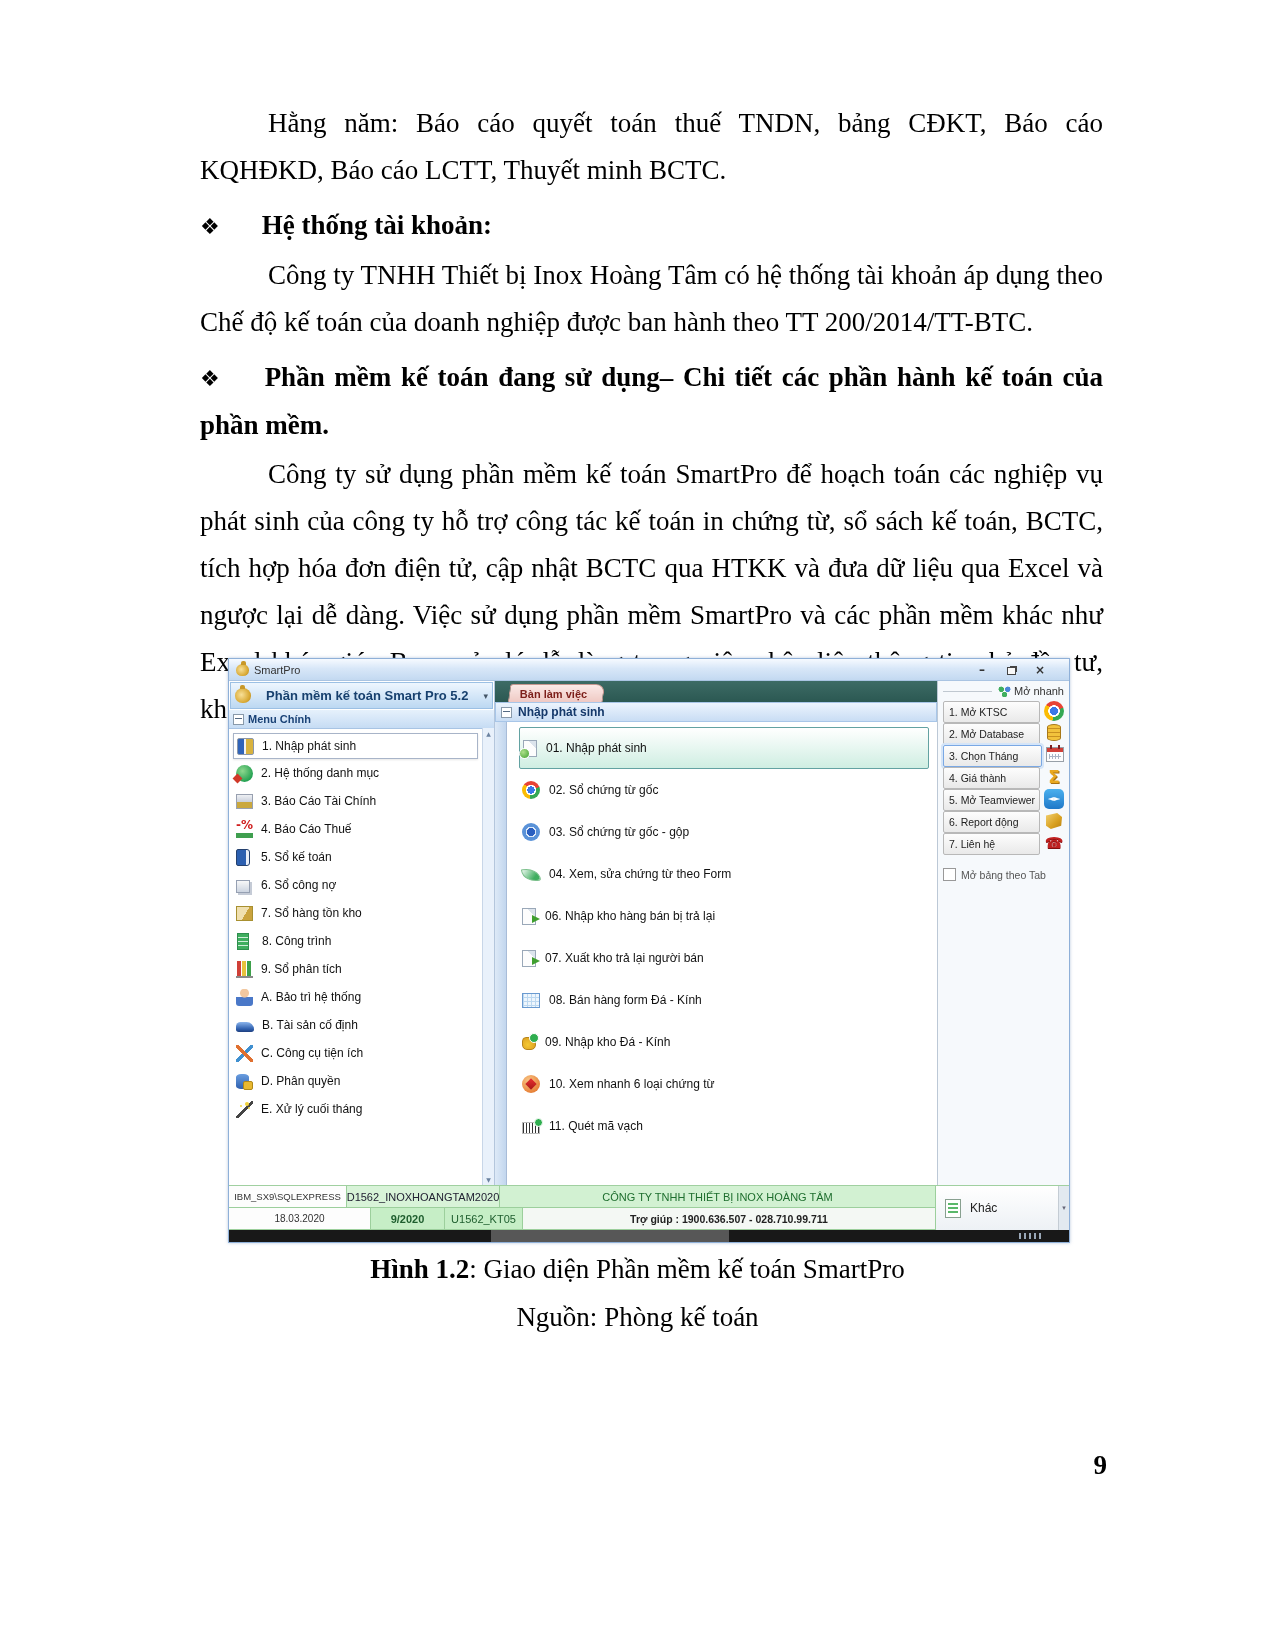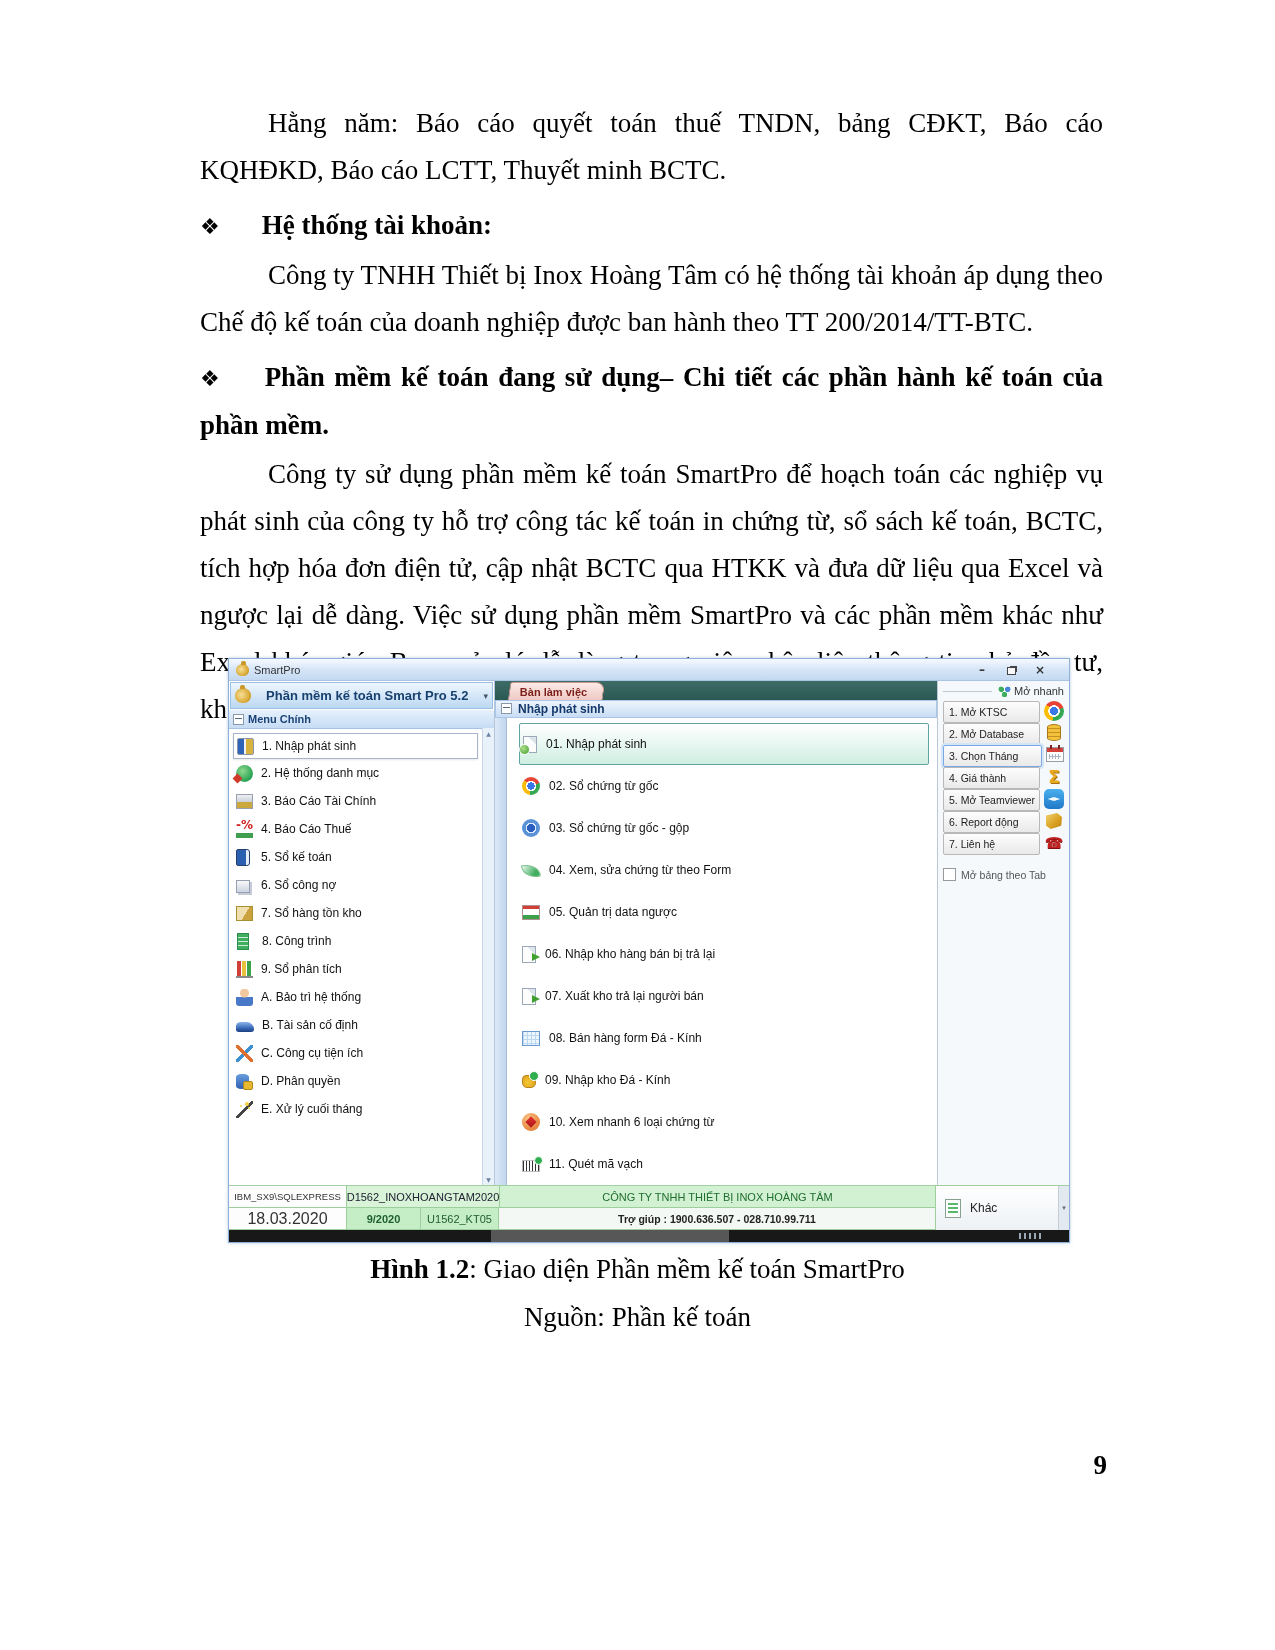--- a/index.html
+++ b/index.html
@@ -86,21 +86,21 @@
   
   .statusbar{position:absolute;left:0;right:0;bottom:12px;height:45px;background:#e8f4e8;
        border-top:1px solid #a0d0a0;display:flex;box-sizing:border-box;}
   .sb-left{width:707px;display:flex;flex-direction:column;}
   .sb-row{flex:1;display:flex;}
   .sb-cell{display:flex;align-items:center;justify-content:center;
        border-right:1px solid #9ccf9c;border-bottom:1px solid #9ccf9c;box-sizing:border-box;}
   .c-server{width:118px;background:#fdfdfd;font-size:9.5px;color:#333;}
   .c-db{width:153px;background:#d8f3d8;font-size:11px;color:#223;}
   .c-company{flex:1;background:#d2f1d2;font-size:11px;font-weight:normal;color:#1e6e2e;}
-  .c-date{width:118px;background:#fdfdfd;font-size:16px;color:#333;text-align:right;}
+  .c-date{width:142px;background:#fdfdfd;font-size:10px;color:#333;text-align:right;}
   .c-period{width:74px;background:#c6eec6;font-size:11px;font-weight:bold;color:#1e5e2e;}
   .c-user{width:78px;background:#c6eec6;font-size:11px;color:#1e5e2e;}
   .c-support{flex:1;background:#f4f8f4;font-size:10.5px;font-weight:bold;color:#222;}
   .sb-right{flex:1;position:relative;display:flex;align-items:center;gap:9px;padding-left:9px;
        background:linear-gradient(180deg,#ffffff,#edf1f5);}
   .khac-label{font-size:12px;color:#222;}
   .sb-arrowstrip{position:absolute;right:0;top:0;bottom:0;width:10px;background:#e2e9f0;
        border-left:1px solid #c4ccd4;display:flex;align-items:center;justify-content:center;
        font-size:7px;color:#667;}
   .bottomstrip{position:absolute;left:0;right:0;bottom:0;height:12px;background:#181818;}
@@ -325,24 +325,20 @@
             </div>
           <div class="wrow">
               <span class="wi ic-chromium"></span>
               <span>03. Sổ chứng từ gốc - gộp</span>
             </div>
           <div class="wrow">
               <span class="wi ic-feather"></span>
               <span>04. Xem, sửa chứng từ theo Form</span>
             </div>
           <div class="wrow">
-              <span class="wi ic-datachart"></span>
-              <span>05. Quản trị data ngược</span>
-            </div>
-          <div class="wrow">
               <span class="wi ic-docret"></span>
               <span>06. Nhập kho hàng bán bị trả lại</span>
             </div>
           <div class="wrow">
               <span class="wi ic-docexp"></span>
               <span>07. Xuất kho trả lại người bán</span>
             </div>
           <div class="wrow">
               <span class="wi ic-grid"></span>
               <span>08. Bán hàng form Đá - Kính</span>
@@ -421,16 +417,16 @@
         <span class="khac-label">Khác</span>
         <span class="sb-arrowstrip">▾</span>
       </div>
     </div>
     <div class="bottomstrip"></div>
   </div>
 
   <div class="caption">
     <b>Hình 1.2</b><span>: Giao diện Phần mềm kế toán SmartPro</span>
   </div>
-  <div class="source">Nguồn: Phần kế toán</div>
+  <div class="source">Nguồn: Phòng kế toán</div>
 
   <div class="pagenum">9</div>
 </div>
 
 </body></html>

